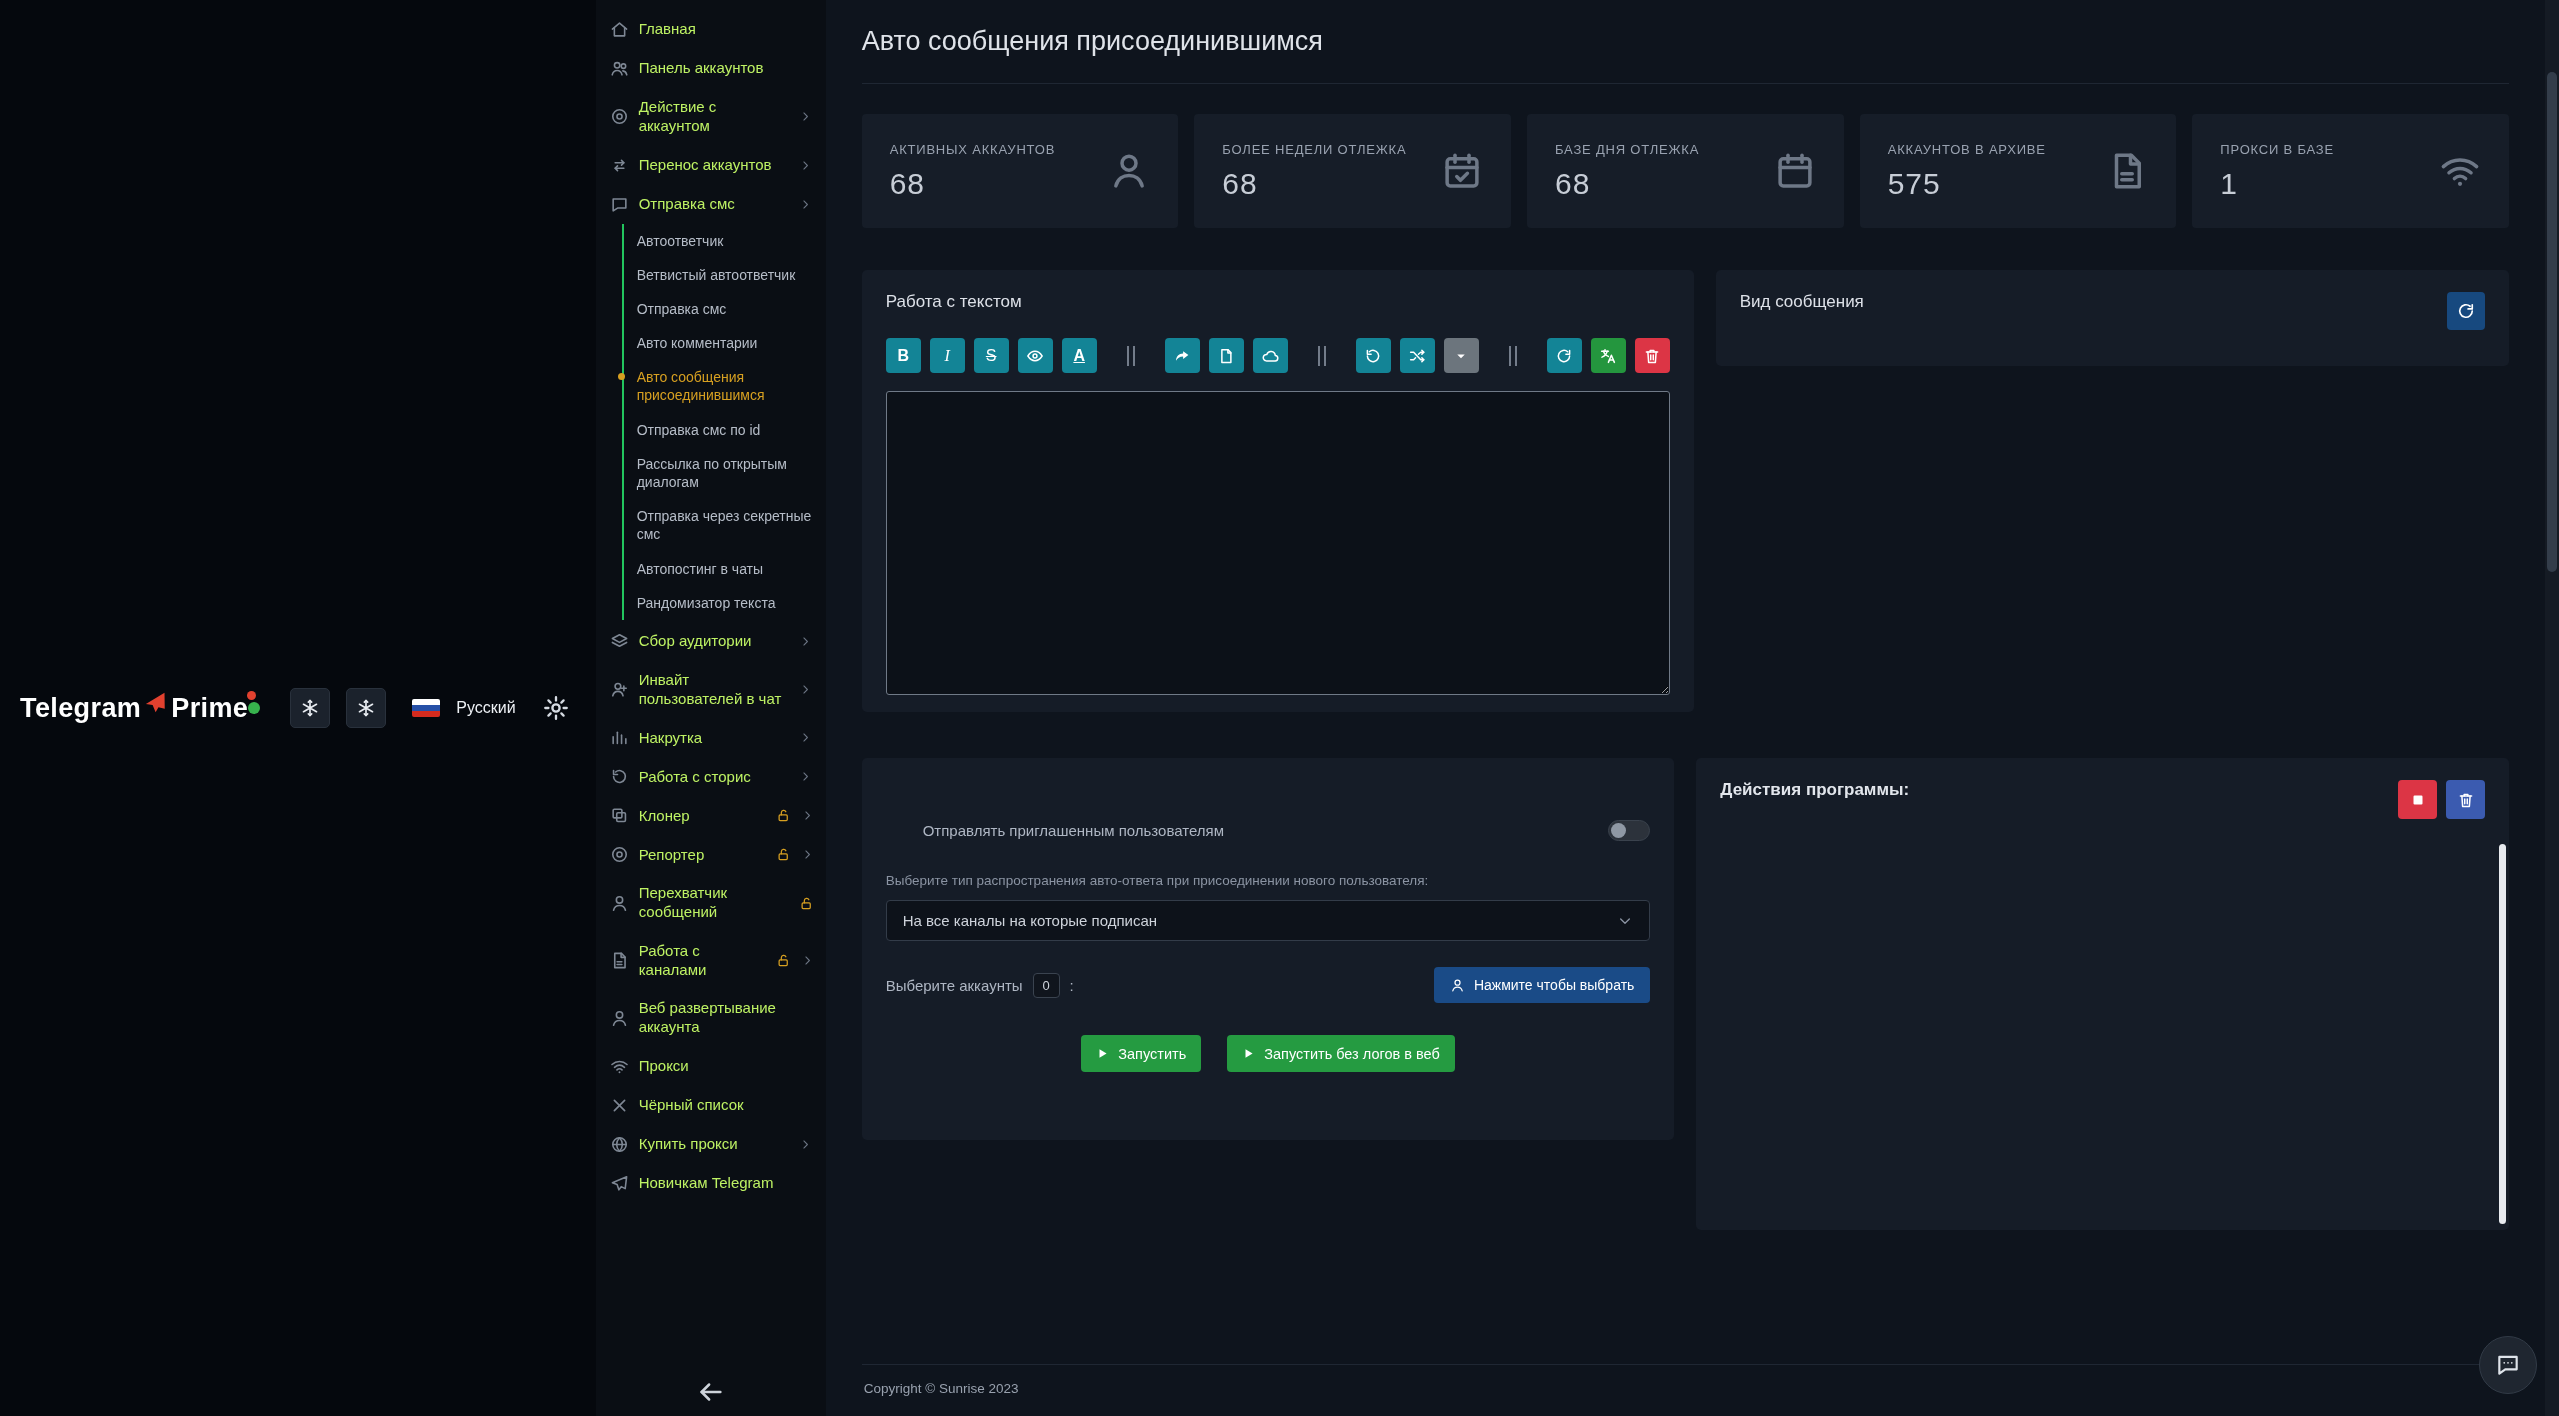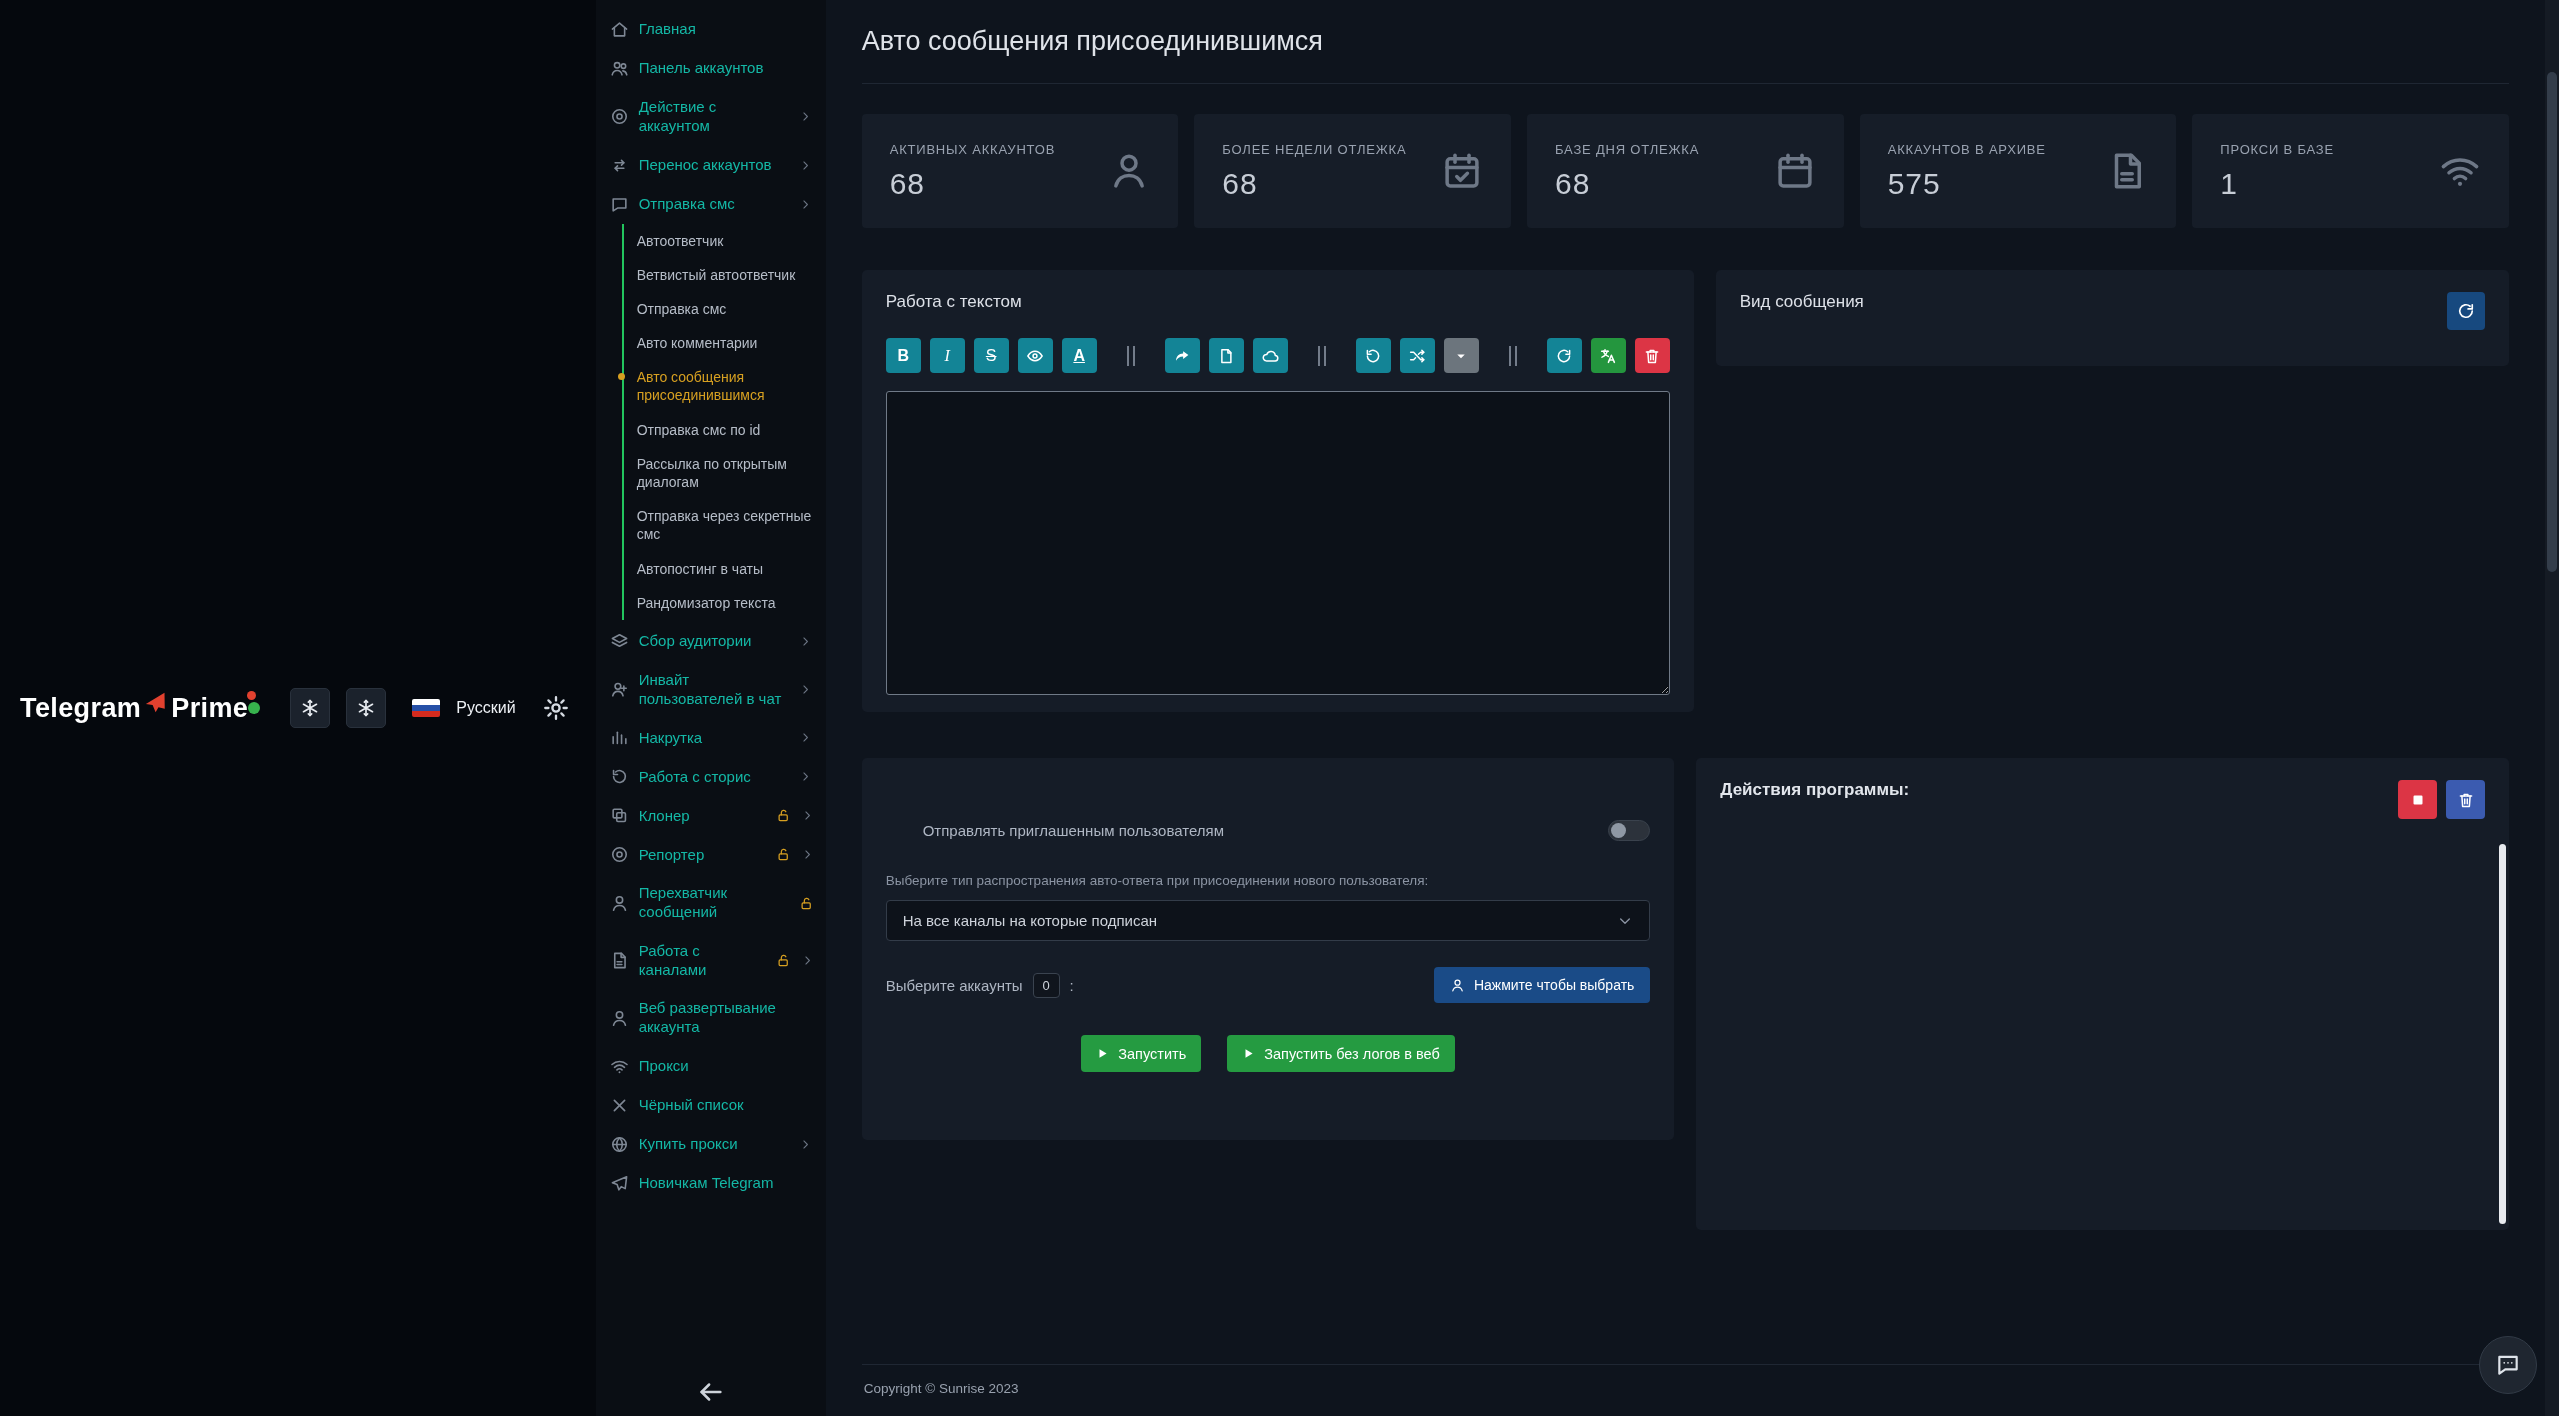--- a/index.html
+++ b/index.html
@@ -24,21 +24,21 @@
   .lang { font-size:16px; color:#eef1f5; }
   .gear-btn { width:28px; height:28px; color:#d6dbe2; margin-left:10px; cursor:pointer; }
 
   
   .shell { display:flex; flex:1; min-height:0; }
 
   
   .sidebar { width:230px; flex:0 0 230px; background:#0a0e14; display:flex; flex-direction:column; }
   .nav { flex:1; overflow:hidden; padding:10px 0 0; }
   .sitem { display:flex; align-items:center; gap:10px; padding:10px 12px 10px 14px;
-    font-size:15px; color:#14b8a6; cursor:pointer; line-height:1.25; }
+    font-size:15px; color:#bef264; cursor:pointer; line-height:1.25; }
   .sic { width:19px; height:19px; flex:0 0 19px; color:#7e8794; }
   .slabel { flex:1; max-width:150px; }
   .chev { width:13px; height:13px; flex:0 0 13px; color:#6c7584; }
   .lock { width:15px; height:15px; flex:0 0 15px; color:#d7a021; margin-left:2px; }
   .submenu { border-left:2px solid #22c55e; margin:0 0 2px 26px; }
   .ssub { padding:8px 10px 8px 13px; font-size:14px; color:#b6bdc8; cursor:pointer; position:relative; line-height:1.3; }
   .ssub.active { color:#d7a021; }
   .ssub.active::before { content:""; position:absolute; left:-6px; top:13px; width:7px; height:7px;
     border-radius:50%; background:#d7a021; }
   .side-bottom { flex:0 0 48px; display:flex; align-items:center; justify-content:center; }

